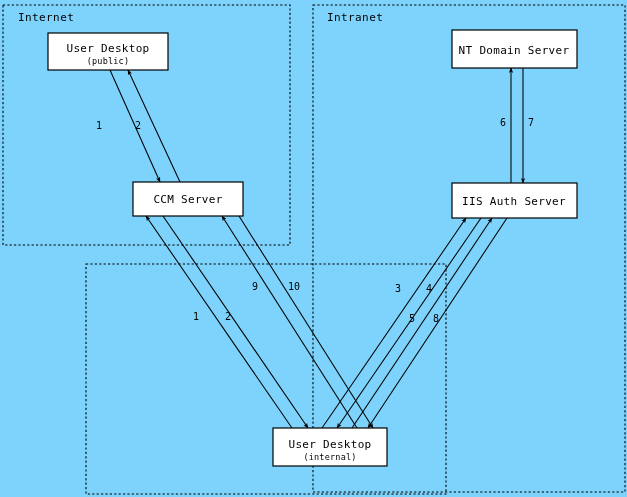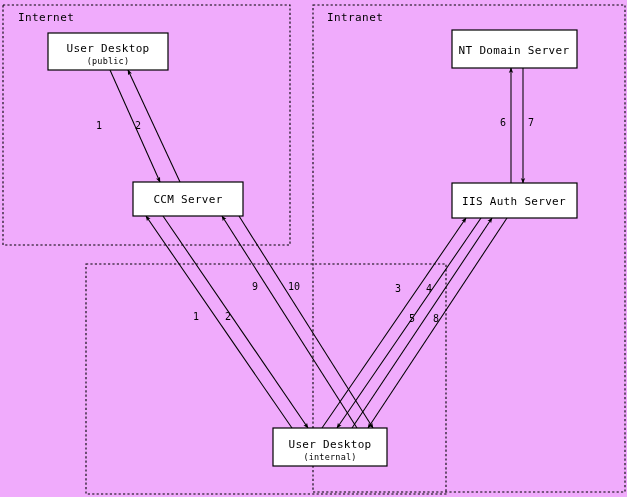--- a/index.html
+++ b/index.html
@@ -4,21 +4,21 @@
 <style>
   html, body {
     margin: 0;
     padding: 0;
     background: #ffffff;
   }
   #diagram-root {
     position: relative;
     width: 627px;
     height: 497px;
-    background: #f0abfc;
+    background: #7dd3fc;
     font-family: "DejaVu Sans Mono", monospace;
     overflow: hidden;
   }
   svg.diagram-canvas {
     display: block;
     width: 627px;
     height: 497px;
   }
   .zone-rect {
     fill: none;

